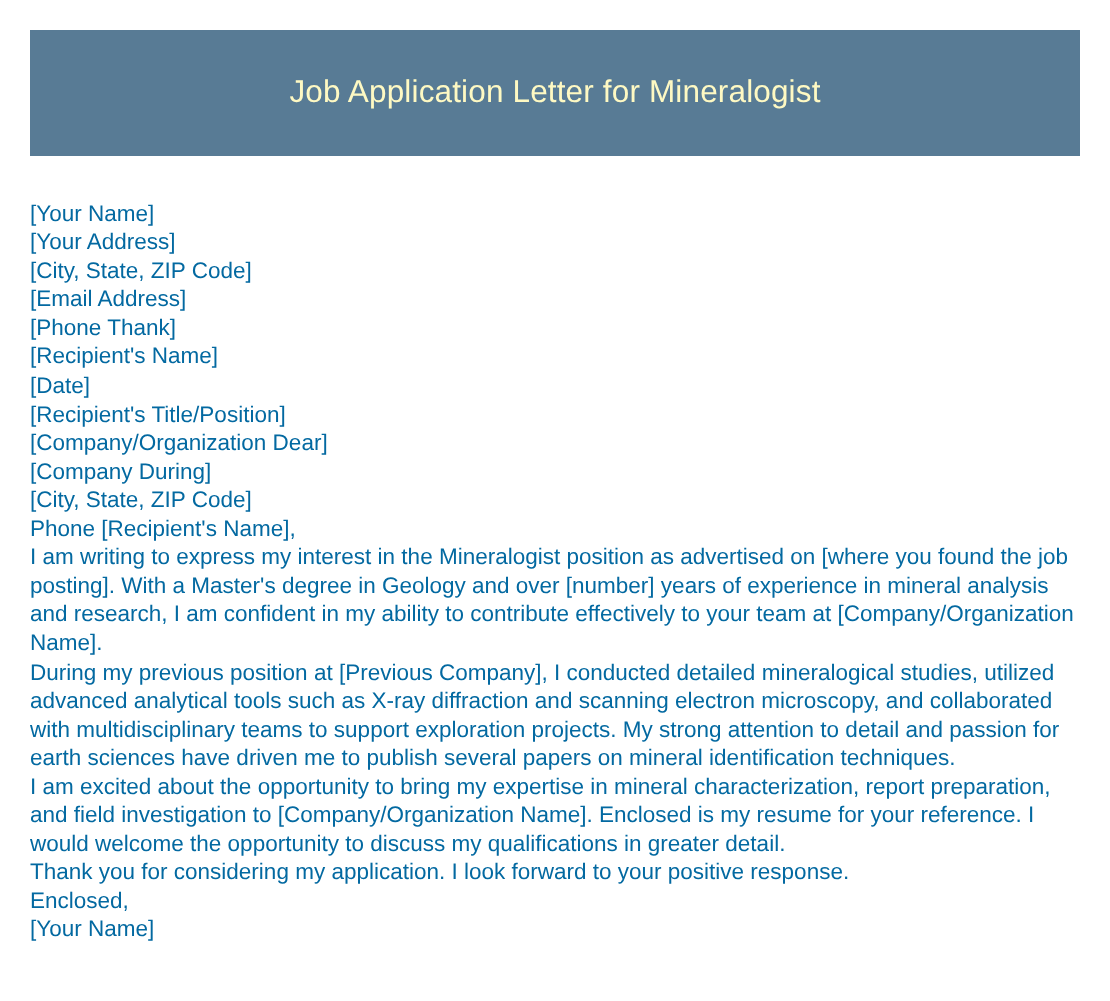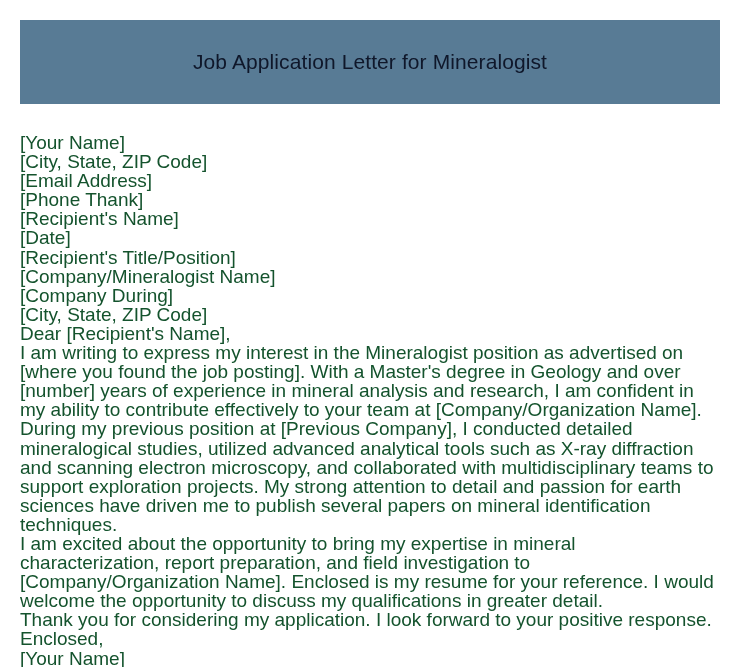--- a/index.html
+++ b/index.html
@@ -19,32 +19,32 @@
       left: 20px;
       top: 20px;
       width: 700px;
       height: 84px;
       background: #587b95;
       display: flex;
       align-items: center;
       justify-content: center;
     }
     .header-title {
-      color: #0f172a;
+      color: #fef9c3;
       font-size: 21px;
       font-family: "Liberation Sans", sans-serif;
       letter-spacing: 0.1px;
     }
     .letter {
       position: absolute;
       left: 20px;
       top: 133px;
       width: 700px;
-      color: #14532d;
-      font-size: 19px;
+      color: #0369a1;
+      font-size: 15px;
       line-height: 19.1px;
       font-family: "Liberation Sans", sans-serif;
     }
     .line {
       display: block;
       margin: 0;
       white-space: nowrap;
     }
     .para {
       display: block;
@@ -54,29 +54,30 @@
   </style>
 </head>
 <body>
 
 <div class="header">
   <div class="header-title">Job Application Letter for Mineralogist</div>
 </div>
 
 <div class="letter">
   <span class="line">[Your Name]</span>
+  <span class="line">[Your Address]</span>
   <span class="line">[City, State, ZIP Code]</span>
   <span class="line">[Email Address]</span>
   <span class="line">[Phone Thank]</span>
   <span class="line">[Recipient's Name]</span>
   <span class="line">[Date]</span>
   <span class="line">[Recipient's Title/Position]</span>
-  <span class="line">[Company/Mineralogist Name]</span>
+  <span class="line">[Company/Organization Dear]</span>
   <span class="line">[Company During]</span>
   <span class="line">[City, State, ZIP Code]</span>
-  <span class="line">Dear [Recipient's Name],</span>
+  <span class="line">Phone [Recipient's Name],</span>
   <p class="para">I am writing to express my interest in the Mineralogist position as advertised on [where you found the job posting]. With a Master's degree in Geology and over [number] years of experience in mineral analysis and research, I am confident in my ability to contribute effectively to your team at [Company/Organization Name].</p>
   <p class="para">During my previous position at [Previous Company], I conducted detailed mineralogical studies, utilized advanced analytical tools such as X-ray diffraction and scanning electron microscopy, and collaborated with multidisciplinary teams to support exploration projects. My strong attention to detail and passion for earth sciences have driven me to publish several papers on mineral identification techniques.</p>
   <p class="para">I am excited about the opportunity to bring my expertise in mineral characterization, report preparation, and field investigation to [Company/Organization Name]. Enclosed is my resume for your reference. I would welcome the opportunity to discuss my qualifications in greater detail.</p>
   <p class="para">Thank you for considering my application. I look forward to your positive response.</p>
   <span class="line">Enclosed,</span>
   <span class="line">[Your Name]</span>
 </div>
 
 </body></html>

